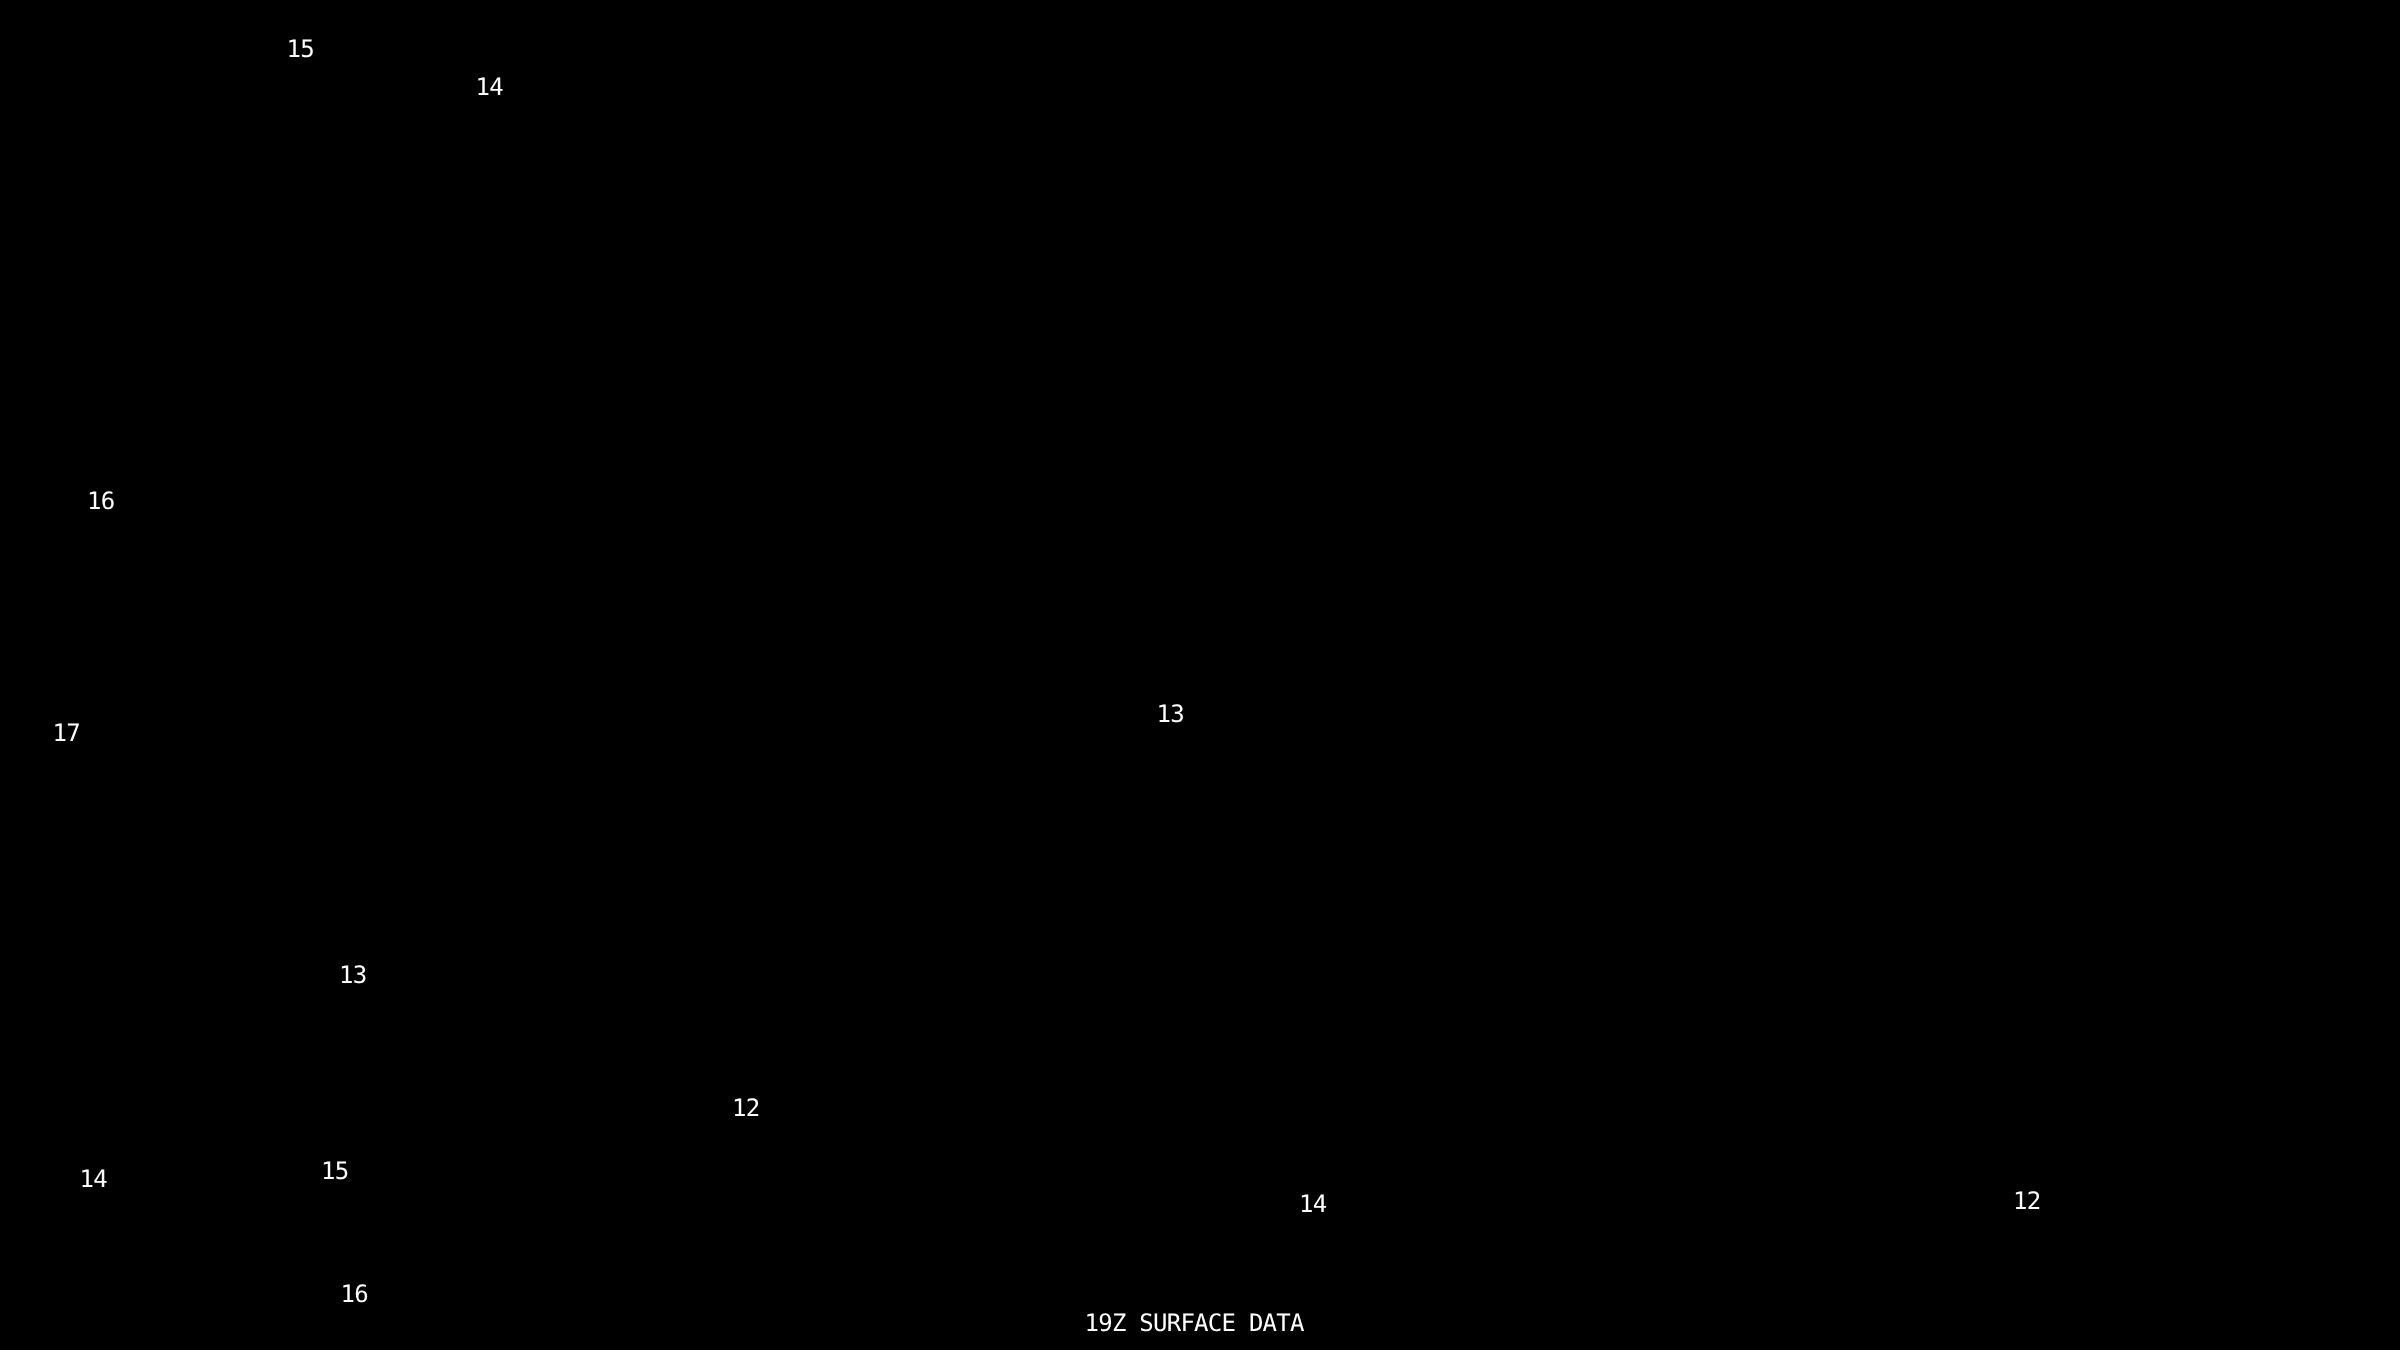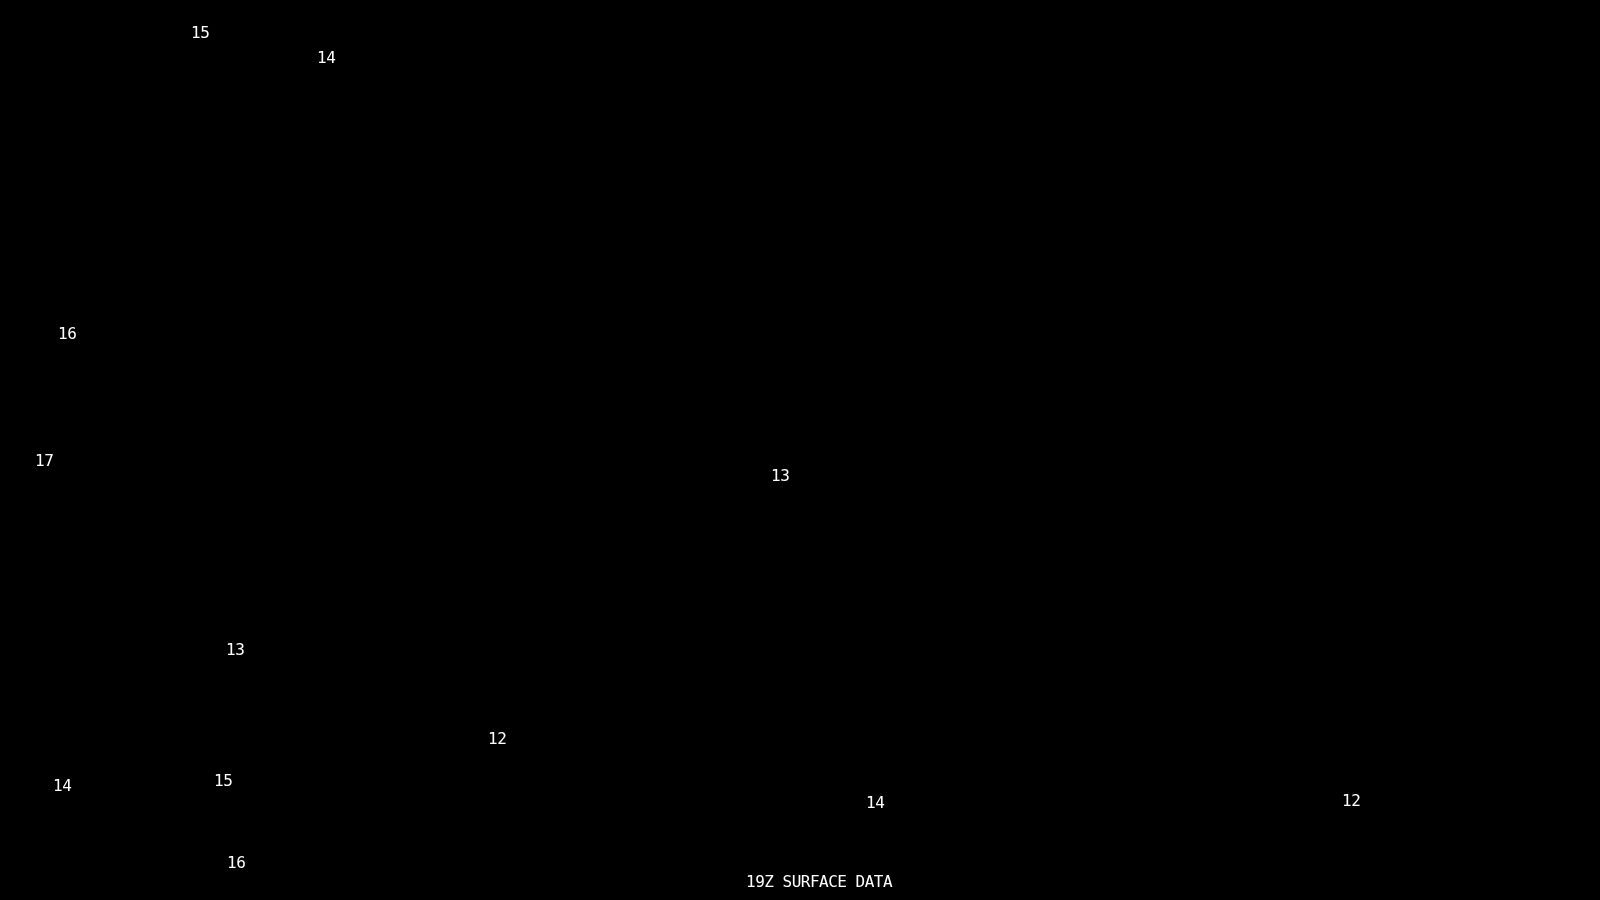--- a/index.html
+++ b/index.html
@@ -22,25 +22,25 @@
     line-height: 14px;
     letter-spacing: -0.5px;
     white-space: pre;
     font-weight: normal;
   }
 </style>
 </head>
 <body style="background: rgb(0, 0, 0);">
 
 <div id="plot" style="background: rgb(0, 0, 0); color: rgb(255, 255, 255);">
-  <span id="plot-title" style="left: 746px; top: 875px;">19Z SURFACE DATA</span>
+  <span id="plot-title" style="left: 723px; top: 875px;">19Z SURFACE DATA</span>
 <span class="station-label" style="left: 191px; top: 26px;">15</span>
     <span class="station-label" style="left: 317px; top: 51px;">14</span>
     <span class="station-label" style="left: 58px; top: 327px;">16</span>
-    <span class="station-label" style="left: 35px; top: 454px;">17</span>
+    <span class="station-label" style="left: 35px; top: 482px;">17</span>
     <span class="station-label" style="left: 771px; top: 469px;">13</span>
     <span class="station-label" style="left: 226px; top: 643px;">13</span>
     <span class="station-label" style="left: 488px; top: 732px;">12</span>
     <span class="station-label" style="left: 214px; top: 774px;">15</span>
     <span class="station-label" style="left: 53px; top: 779px;">14</span>
     <span class="station-label" style="left: 866px; top: 796px;">14</span>
     <span class="station-label" style="left: 1342px; top: 794px;">12</span>
     <span class="station-label" style="left: 227px; top: 856px;">16</span>
   </div>
 

